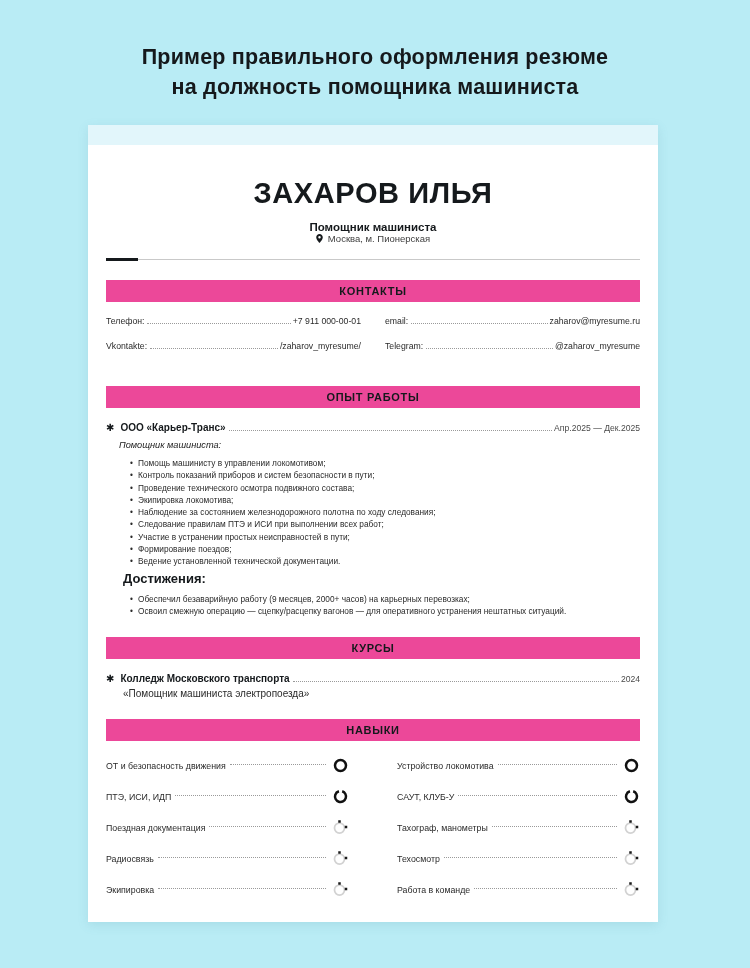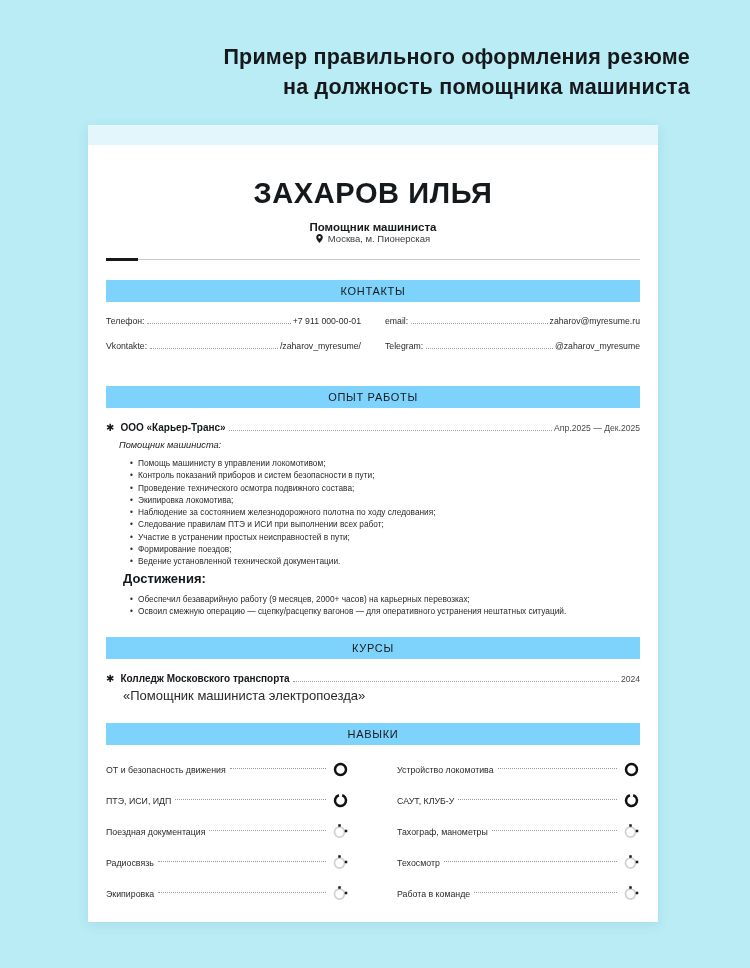--- a/index.html
+++ b/index.html
@@ -14,21 +14,21 @@
     font-family: "Liberation Sans", sans-serif;
     color: #1a1a1a;
     position: relative;
     overflow: hidden;
   }
 
   
   .page-heading {
     width: 100%;
     padding: 42px 60px 0 60px;
-    text-align: right;
+    text-align: center;
   }
   .page-heading .line {
     font-size: 21.5px;
     font-weight: bold;
     letter-spacing: 0.2px;
     line-height: 30px;
     color: #15191c;
   }
 
   
@@ -87,24 +87,24 @@
   .head-rule::before {
     content: "";
     position: absolute;
     left: 0; top: -1px;
     width: 32px; height: 3px;
     background: #15191c;
   }
 
   
   .section-band {
-    background: #7dd3fc;
+    background: #ec4899;
     text-align: center;
     font-size: 11px;
-    font-weight: normal;
+    font-weight: bold;
     letter-spacing: 0.7px;
     color: #15191c;
     padding: 5px 0;
     margin-top: 20px;
   }
 
   
   .contacts {
     display: flex;
     flex-wrap: wrap;
@@ -183,21 +183,21 @@
   }
   .ach-title {
     font-size: 13px;
     font-weight: bold;
     color: #15191c;
     margin: 4px 0 1px 17px;
   }
 
   
   .course-sub {
-    font-size: 13px;
+    font-size: 10px;
     color: #2a2a2a;
     margin: 4px 0 0 17px;
   }
 
   
   .skills {
     display: flex;
     flex-wrap: wrap;
     padding-top: 16px;
   }

